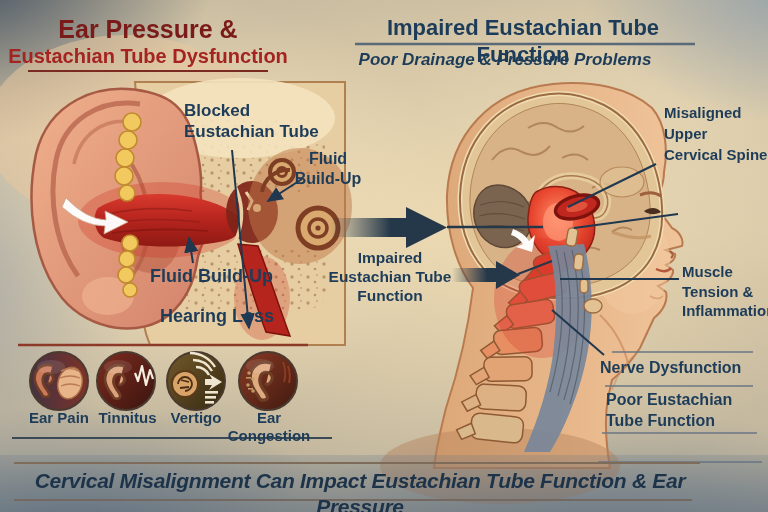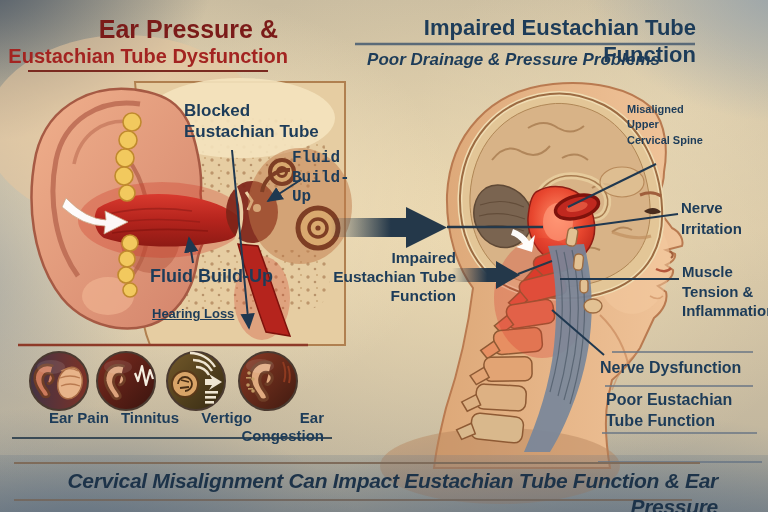--- a/index.html
+++ b/index.html
@@ -12,22 +12,22 @@
       radial-gradient(ellipse 260px 300px at -6% 55%, rgba(126,140,156,0.55), rgba(126,140,156,0) 70%),
       radial-gradient(ellipse 420px 210px at 10% 108%, rgba(92,112,134,0.85), rgba(92,112,134,0) 70%),
       radial-gradient(ellipse 520px 230px at 80% 112%, rgba(104,124,144,0.8), rgba(104,124,144,0) 70%),
       radial-gradient(ellipse 430px 310px at 20% 40%, rgba(246,228,190,0.9), rgba(246,228,190,0) 70%),
       radial-gradient(ellipse 520px 370px at 62% 45%, rgba(240,221,180,0.85), rgba(240,221,180,0) 72%),
       radial-gradient(ellipse 370px 260px at 88% 22%, rgba(226,211,179,0.75), rgba(226,211,179,0) 70%),
       linear-gradient(180deg,#c9bca0 0%,#d6c6a6 45%,#bcb29c 100%);
   }
   .art{position:absolute;inset:0;}
   .lbl{position:absolute;color:#1d3c59;font-weight:bold;white-space:pre-line;line-height:1.22;}
-  .center{text-align:right;}
-  .right{text-align:left;font-family:Liberation Mono, monospace;}
+  .center{text-align:center;}
+  .right{text-align:center;}
   .italic{font-style:italic;}
   .banner-strip{
     position:absolute;left:0;top:455px;width:768px;height:57px;
     background:linear-gradient(180deg, rgba(96,115,134,0.22), rgba(84,102,122,0.5));
   }
   .t-red1{color:#7b1b19;}
   .t-red2{color:#a32421;}
 </style>
 </head>
 <body>
@@ -333,38 +333,36 @@
 <div class="lbl center t-red2" style="left:8px;top:44px;width:280px;font-size:20px;">Eustachian Tube Dysfunction</div>
 
 <div class="lbl center" style="left:350px;top:15px;width:346px;font-size:22px;">Impaired Eustachian Tube Function</div>
 <div class="lbl center italic" style="left:350px;top:50px;width:310px;font-size:17px;">Poor Drainage &amp; Pressure Problems</div>
 
 <div class="lbl" style="left:152px;top:101px;font-size:17px;margin-left:32px;">Blocked
 Eustachian Tube</div>
 <div class="lbl right" style="left:292px;top:149px;width:72px;font-size:16px;">Fluid
 Build-Up</div>
 <div class="lbl" style="left:150px;top:266px;font-size:18px;">Fluid Build-Up</div>
-<div class="lbl" style="left:152px;top:306px;font-size:13px;text-decoration:underline;">Hearing Loss</div>
+<div class="lbl" style="left:160px;top:306px;font-size:18px;">Hearing Loss</div>
 
 <div class="lbl center" style="left:324px;top:249px;width:132px;font-size:15.5px;">Impaired
 Eustachian Tube
 Function</div>
 
-<div class="lbl" style="left:627px;top:102px;font-size:11px;line-height:1.4;">Misaligned
+<div class="lbl" style="left:664px;top:102px;font-size:15px;line-height:1.4;">Misaligned
 Upper
 Cervical Spine</div>
-<div class="lbl" style="left:681px;top:197px;font-size:15px;line-height:1.4;">Nerve
-Irritation</div>
 <div class="lbl" style="left:682px;top:262px;font-size:15px;line-height:1.3;">Muscle
 Tension &amp;
 Inflammation</div>
 <div class="lbl" style="left:600px;top:358px;font-size:16px;">Nerve Dysfunction</div>
 <div class="lbl" style="left:606px;top:390px;font-size:16px;line-height:1.3;">Poor Eustachian
 Tube Function</div>
 
 <div class="lbl center" style="left:9px;top:409px;width:100px;font-size:15px;">Ear Pain</div>
 <div class="lbl center" style="left:76px;top:409px;width:103px;font-size:15px;">Tinnitus</div>
-<div class="lbl center" style="left:146px;top:409px;width:100px;font-size:15px;margin-left:6px;">Vertigo</div>
+<div class="lbl center" style="left:146px;top:409px;width:100px;font-size:15px;">Vertigo</div>
 <div class="lbl center" style="left:214px;top:409px;width:110px;font-size:15px;">Ear Congestion</div>
 
 <div class="lbl center italic" style="left:2px;top:468px;width:716px;font-size:21px;color:#1d3349;letter-spacing:-0.3px;">Cervical Misalignment Can Impact Eustachian Tube Function &amp; Ear Pressure</div>
 
 </div>
 
 </body></html>

